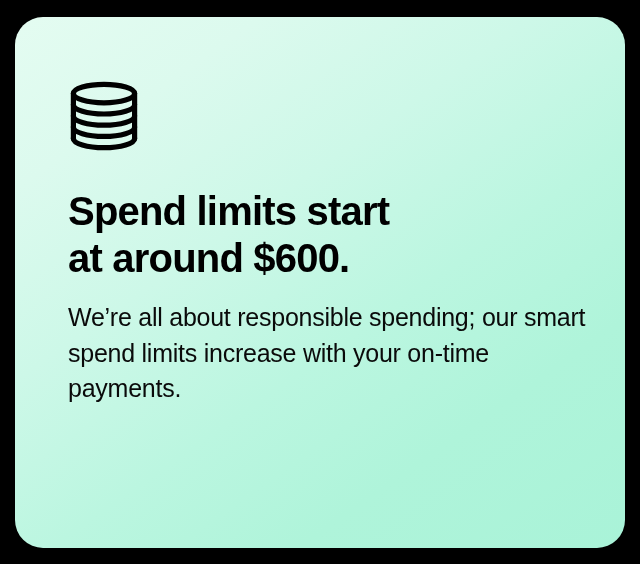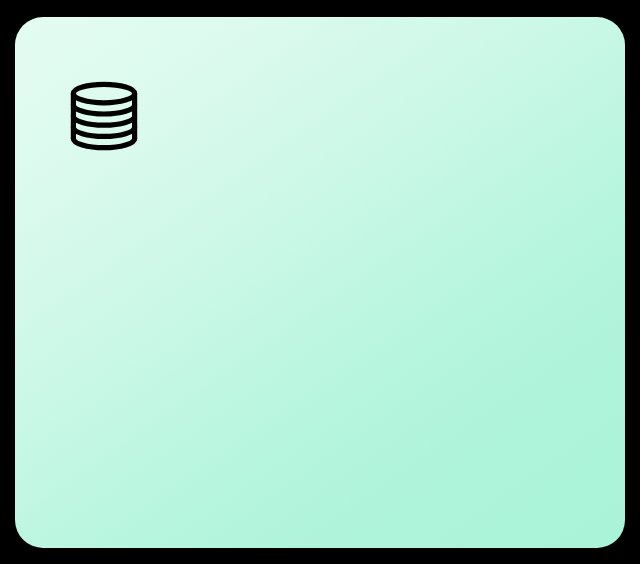--- a/index.html
+++ b/index.html
@@ -106,17 +106,20 @@
           <ellipse cx="36" cy="13.6" rx="30.6" ry="9.2"></ellipse>
 
           <path d="M5.4 58.4 a30.6 9.2 0 0 0 61.2 0"></path>
 
           <path d="M5.4 24.8 a30.6 9.2 0 0 0 61.2 0"></path>
           <path d="M5.4 36.0 a30.6 9.2 0 0 0 61.2 0"></path>
           <path d="M5.4 47.2 a30.6 9.2 0 0 0 61.2 0"></path>
         </svg>
       </span>
 
+      <h1 class="headline">Spend limits start
+at around $600.</h1>
 
+      <p class="body-copy">We’re all about responsible spending; our smart spend limits increase with your on-time payments.</p>
 
     </div>
   </div>
 </div>
 
 </body></html>

